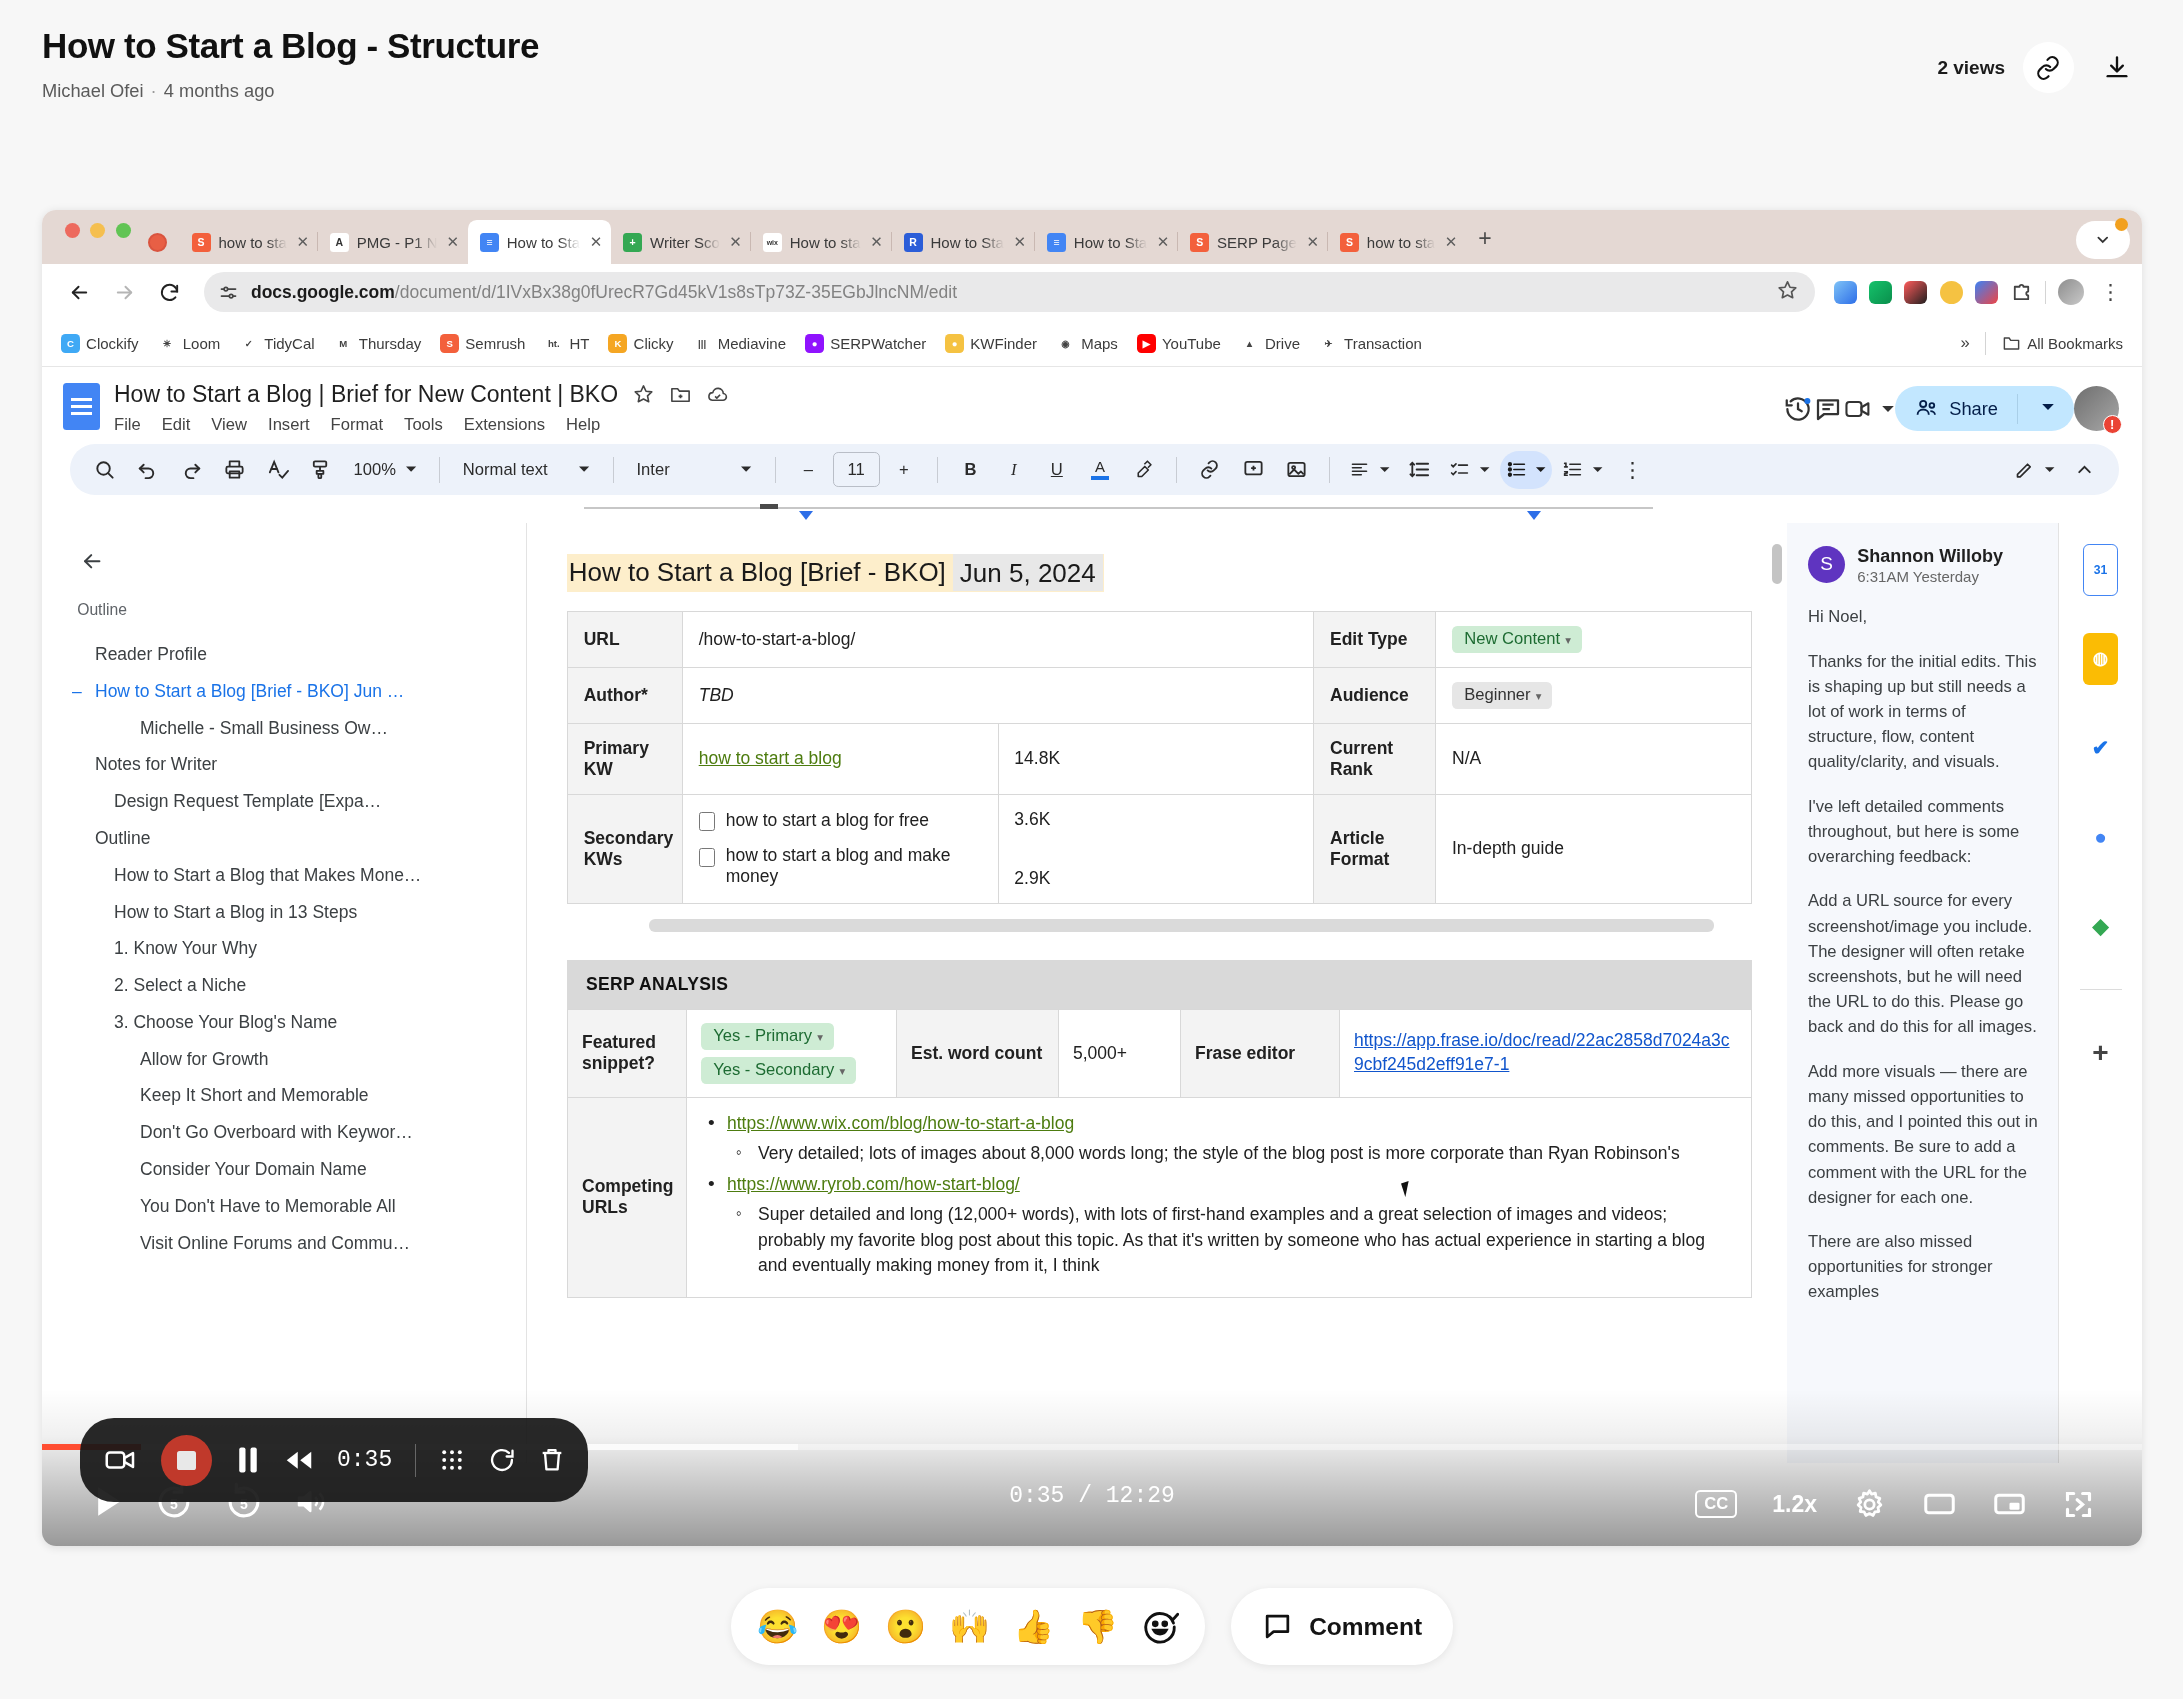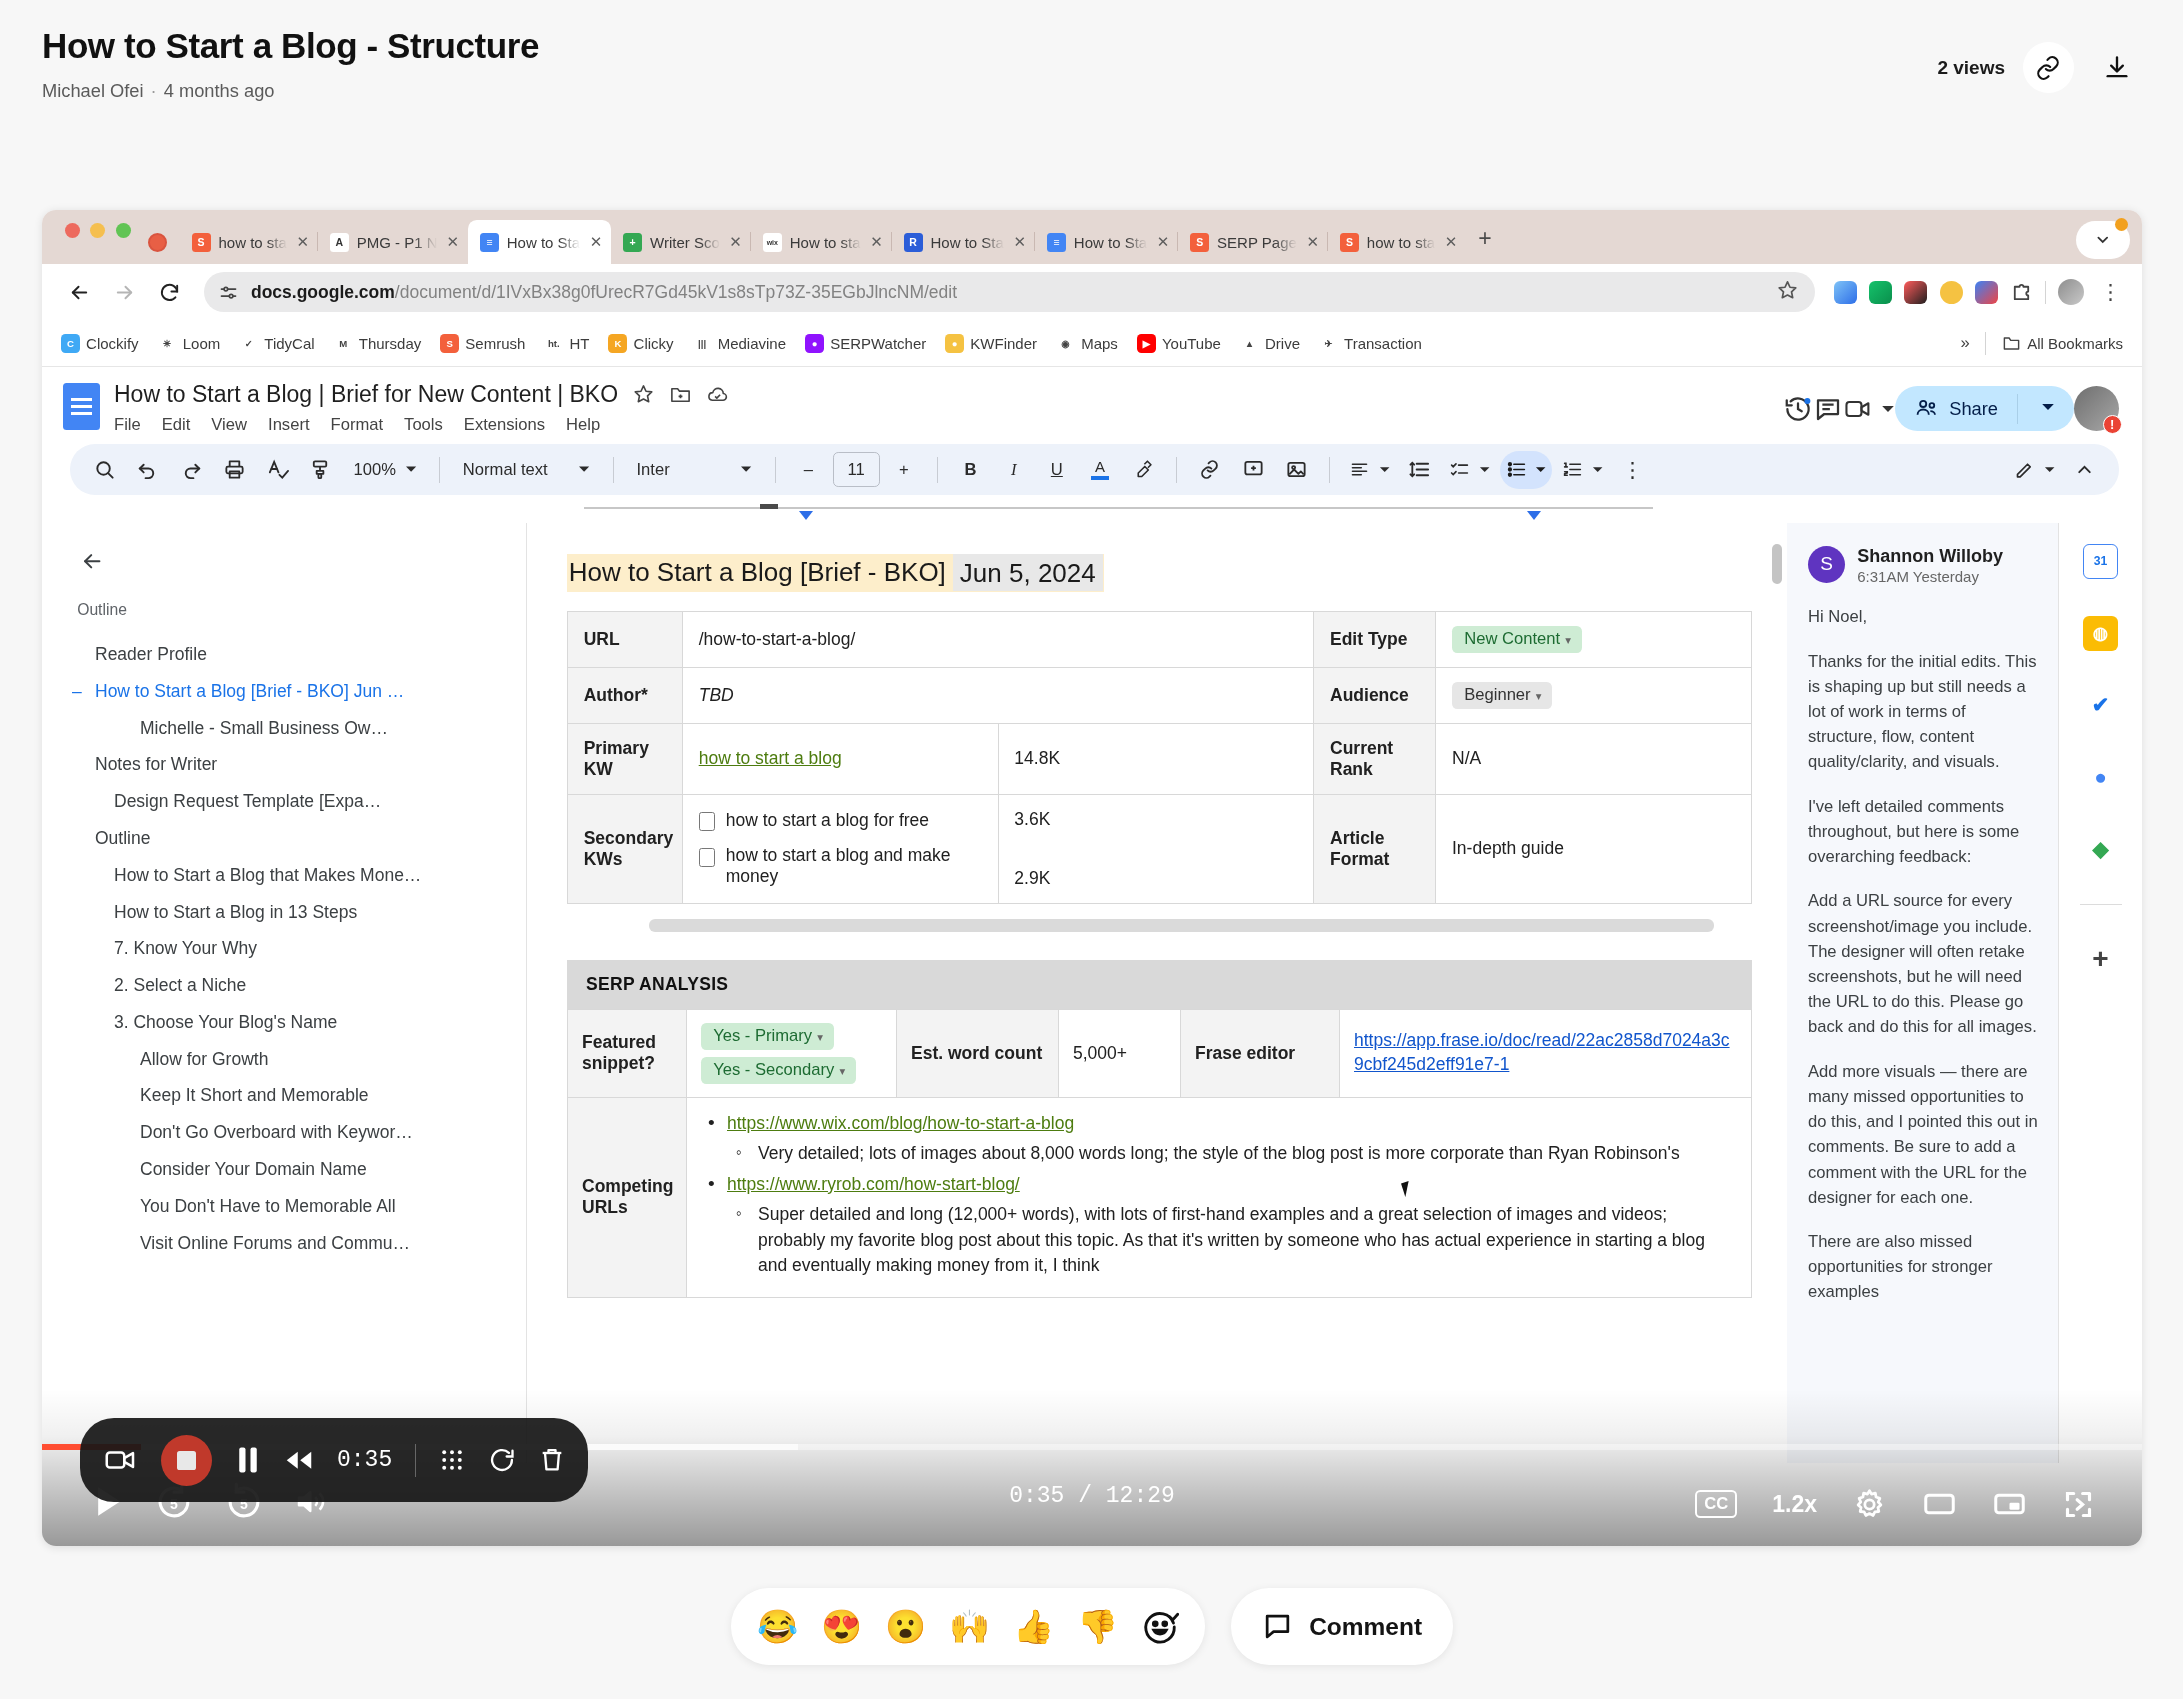--- a/index.html
+++ b/index.html
@@ -227,21 +227,21 @@
   .cmt-head { display: flex; gap: 12.2px; align-items: flex-start; }
   .cmt-av { width: 37px; height: 37px; border-radius: 50%; background: #5f34c0; color: #fff;
             display: flex; align-items: center; justify-content: center; font-size: 19px; flex: 0 0 37px; }
   .cmt-name { font-size: 18px; font-weight: 700; color: #1f1f1f; }
   .cmt-time { font-size: 15px; color: #666; margin-top: 1.7px; }
   .cmt-body { margin-top: 19px; font-size: 16.6px; line-height: 1.52; color: #3c4043; }
   .cmt-body p { margin-bottom: 19px; }
 
   .right-rail { width: 84px; flex: 0 0 84px; border-left: 0.9px solid #e3e3e3; background: #fff;
                 display: flex; flex-direction: column; align-items: center; padding-top: 21px; gap: 37px; }
-  .rail-ico { width: 35px; height: 35px; border-radius: 6.1px; display: flex; align-items: center;
+  .rail-ico { width: 35px; height: 52px; border-radius: 6.1px; display: flex; align-items: center;
               justify-content: center; font-size: 11.4px; color: #fff; font-weight: 700; cursor: pointer; }
   .rail-div { width: 42px; height: 0.9px; background: #dcdcdc; }
 
   
   .vid-overlay { position: absolute; left: 0; right: 0; bottom: 0; height: 157px;
                  background: linear-gradient(to bottom, rgba(0,0,0,0) 0%, rgba(0,0,0,.06) 30%, rgba(0,0,0,.40) 100%);
                  pointer-events: none; }
   .progress-track { position: absolute; left: 0; right: 0; bottom: 96px; height: 6.1px; background: rgba(255,255,255,.42); }
   .progress-buf { position: absolute; left: 0; height: 6.1px; width: 36%; background: rgba(255,255,255,.70); }
   .progress-fill { position: absolute; left: 0; height: 6.1px; width: 4.7%; background: #ff4d31; }
@@ -738,21 +738,21 @@
         <div class="outline-label">Outline</div>
         <div id="outline-items">
             <div class="ol-item ol-lvl1">Reader Profile</div>
             <div class="ol-item active">How to Start a Blog [Brief - BKO] Jun …</div>
             <div class="ol-item ol-lvl3">Michelle - Small Business Ow…</div>
             <div class="ol-item ol-lvl1">Notes for Writer</div>
             <div class="ol-item ol-lvl2">Design Request Template [Expa…</div>
             <div class="ol-item ol-lvl1">Outline</div>
             <div class="ol-item ol-lvl2">How to Start a Blog that Makes Mone…</div>
             <div class="ol-item ol-lvl2">How to Start a Blog in 13 Steps</div>
-            <div class="ol-item ol-lvl2">7. Know Your Why</div>
+            <div class="ol-item ol-lvl2">1. Know Your Why</div>
             <div class="ol-item ol-lvl2">2. Select a Niche</div>
             <div class="ol-item ol-lvl2">3. Choose Your Blog's Name</div>
             <div class="ol-item ol-lvl3">Allow for Growth</div>
             <div class="ol-item ol-lvl3">Keep It Short and Memorable</div>
             <div class="ol-item ol-lvl3">Don't Go Overboard with Keywor…</div>
             <div class="ol-item ol-lvl3">Consider Your Domain Name</div>
             <div class="ol-item ol-lvl3">You Don't Have to Memorable All</div>
             <div class="ol-item ol-lvl3">Visit Online Forums and Commu…</div>
           </div>
       </div>

